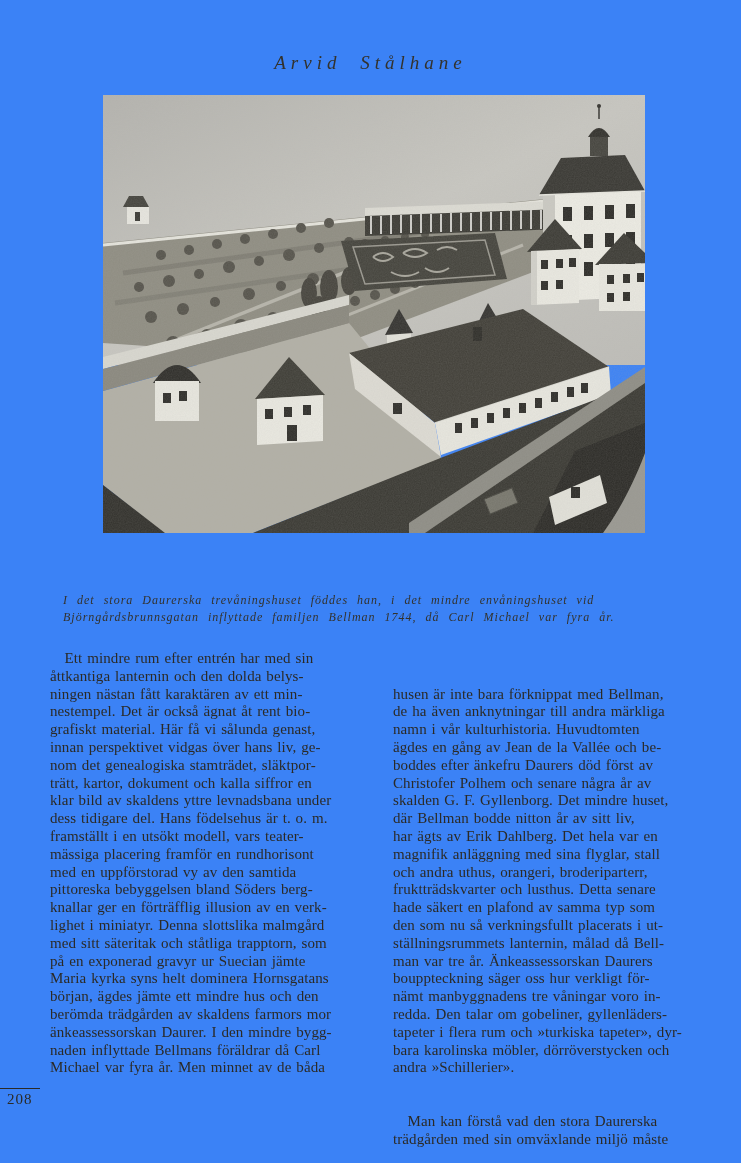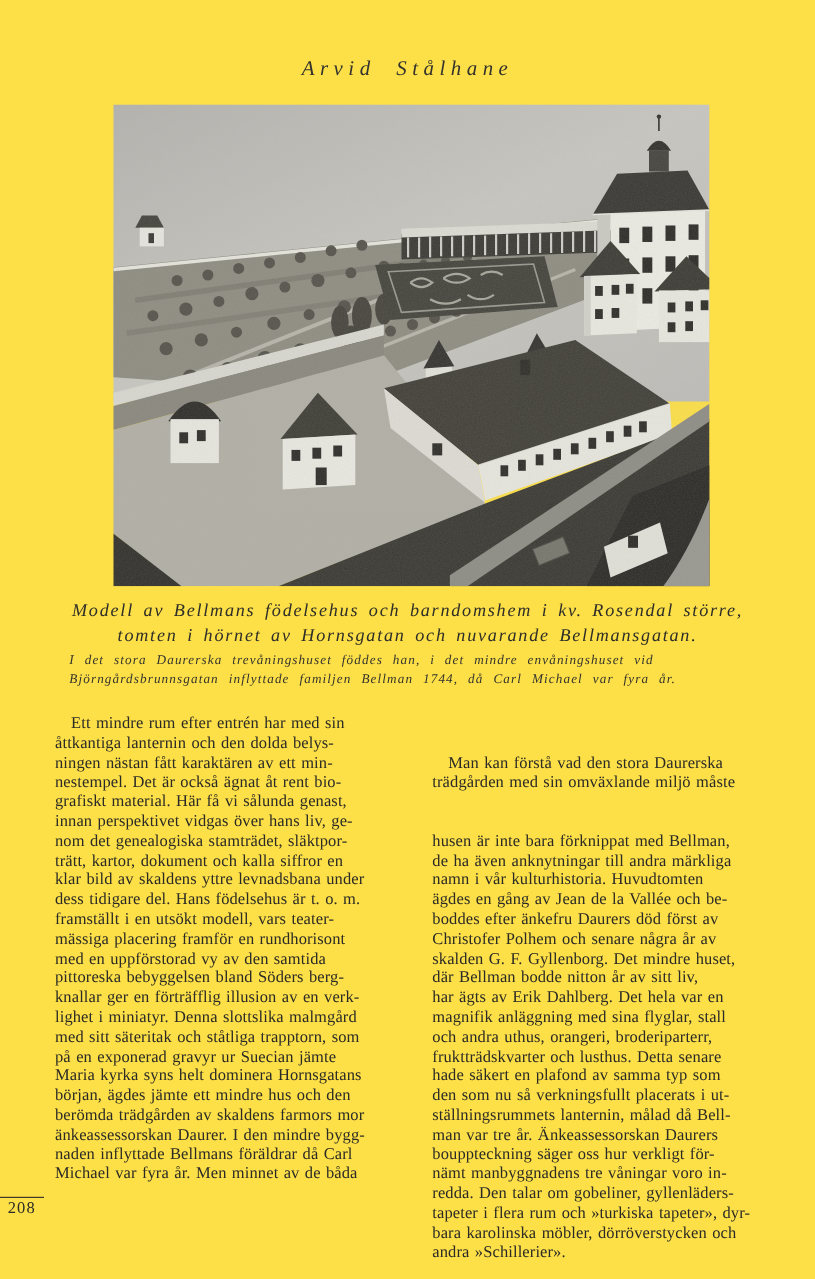--- a/index.html
+++ b/index.html
@@ -1,18 +1,18 @@
 <!DOCTYPE html>
 <html><head>
 <meta charset="utf-8">
 <style>
   html,body{margin:0;padding:0;background:#888;}
   .page{
     position:relative;width:741px;height:1163px;margin:0 auto;
-    background:#fde047;color:#2b2a26;
+    background:#3b82f6;color:#2b2a26;
     font-family:"Liberation Serif",serif;overflow:hidden;
   }
   .author{
     position:absolute;top:52px;left:0;width:741px;text-align:center;
     font-style:italic;font-size:19px;letter-spacing:5px;word-spacing:9px;color:#33322d;
   }
   .photo{position:absolute;left:103px;top:95px;width:542px;height:438px;}
   .caption{
     position:absolute;top:543px;left:40px;width:661px;text-align:center;
     font-style:italic;font-size:16.5px;line-height:23px;
@@ -266,22 +266,20 @@
         <rect x="468" y="392" width="9" height="11" fill="#2c2b27"></rect>
         <path d="M500,438 L542,438 L542,358 C530,390 516,416 500,438 Z" fill="#999891"></path>
         <polygon points="0,390 62,438 0,438" fill="#32312c"></polygon>
         <rect x="383" y="398" width="30" height="16" fill="#77766c" stroke="#4a4942" transform="rotate(-22 398 406)"></rect>
       </g>
 
       <rect x="0" y="0" width="542" height="438" filter="url(#grain)" opacity="0.5"></rect>
     </svg>
   </div>
 
-  <div class="caption">Modell av Bellmans födelsehus och barndomshem i kv. Rosendal större,
-tomten i hörnet av Hornsgatan och nuvarande Bellmansgatan.</div>
 
   <div class="caption-note">I det stora Daurerska trevåningshuset föddes han, i det mindre envåningshuset vid
 Björngårdsbrunnsgatan inflyttade familjen Bellman 1744, då Carl Michael var fyra år.</div>
 
   <div class="col col-left">   Ett mindre rum efter entrén har med sin
 åttkantiga lanternin och den dolda belys-
 ningen nästan fått karaktären av ett min-
 nestempel. Det är också ägnat åt rent bio-
 grafiskt material. Här få vi sålunda genast,
 innan perspektivet vidgas över hans liv, ge-
@@ -298,22 +296,20 @@
 med sitt säteritak och ståtliga trapptorn, som
 på en exponerad gravyr ur Suecian jämte
 Maria kyrka syns helt dominera Hornsgatans
 början, ägdes jämte ett mindre hus och den
 berömda trädgården av skaldens farmors mor
 änkeassessorskan Daurer. I den mindre bygg-
 naden inflyttade Bellmans föräldrar då Carl
 Michael var fyra år. Men minnet av de båda</div>
 
   <div class="col col-right">
-    <div>   Man kan förstå vad den stora Daurerska
-trädgården med sin omväxlande miljö måste</div>
     <div>husen är inte bara förknippat med Bellman,
 de ha även anknytningar till andra märkliga
 namn i vår kulturhistoria. Huvudtomten
 ägdes en gång av Jean de la Vallée och be-
 boddes efter änkefru Daurers död först av
 Christofer Polhem och senare några år av
 skalden G. F. Gyllenborg. Det mindre huset,
 där Bellman bodde nitton år av sitt liv,
 har ägts av Erik Dahlberg. Det hela var en
 magnifik anläggning med sina flyglar, stall
@@ -322,19 +318,21 @@
 hade säkert en plafond av samma typ som
 den som nu så verkningsfullt placerats i ut-
 ställningsrummets lanternin, målad då Bell-
 man var tre år. Änkeassessorskan Daurers
 bouppteckning säger oss hur verkligt för-
 nämt manbyggnadens tre våningar voro in-
 redda. Den talar om gobeliner, gyllenläders-
 tapeter i flera rum och »turkiska tapeter», dyr-
 bara karolinska möbler, dörröverstycken och
 andra »Schillerier».</div>
+    <div>   Man kan förstå vad den stora Daurerska
+trädgården med sin omväxlande miljö måste</div>
   </div>
 
   <div class="page-number">
     <span>208</span>
   </div>
 
 </div>
 
 </body></html>

